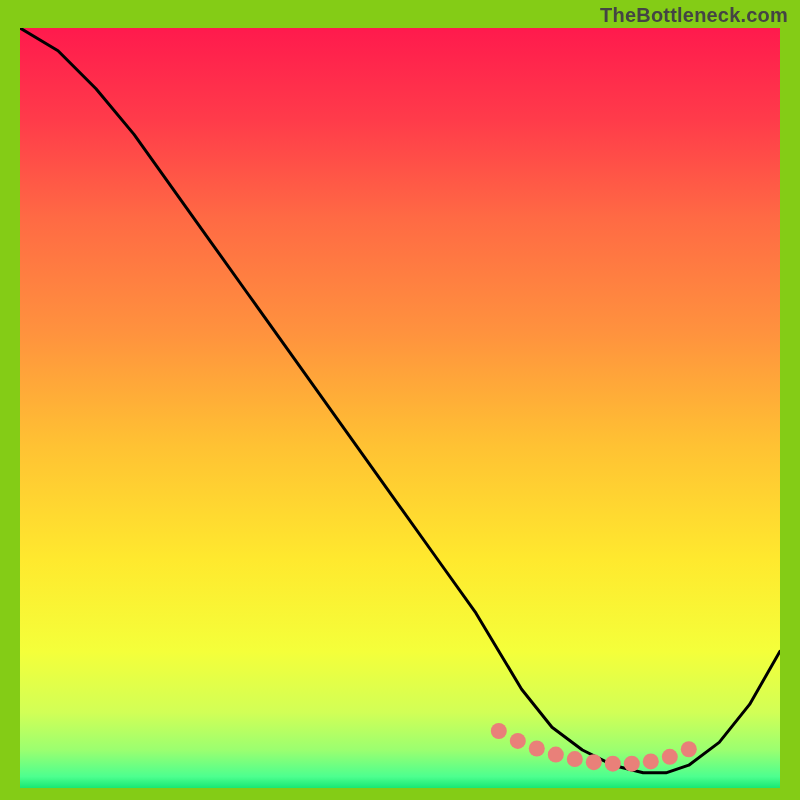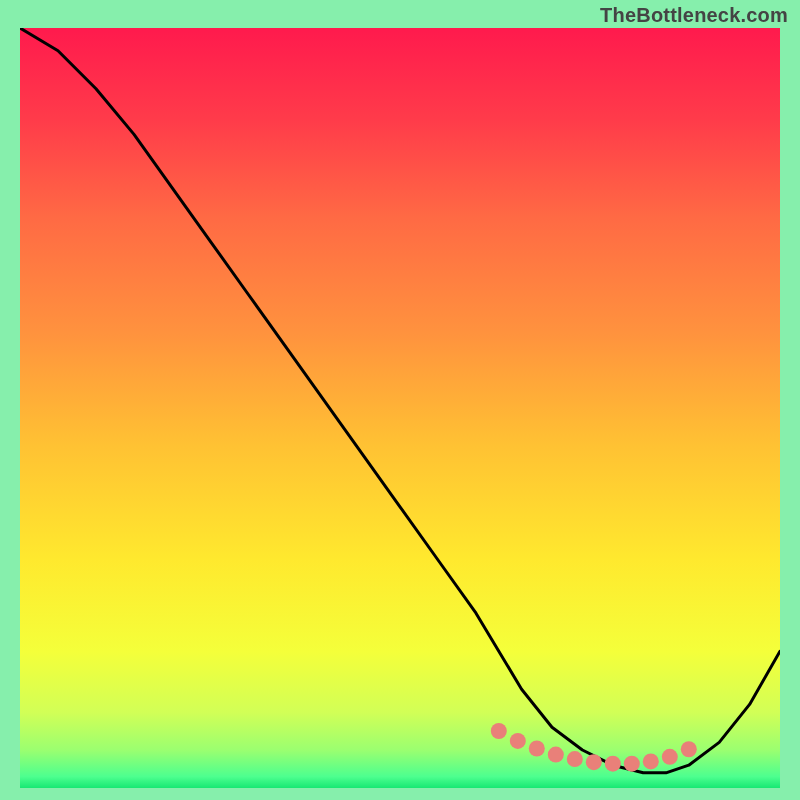--- a/index.html
+++ b/index.html
@@ -8,21 +8,21 @@
     width: 800px;
     height: 800px;
     background: #000;
     font-family: Arial, Helvetica, sans-serif;
     overflow: hidden;
   }
   .outer {
     position: relative;
     width: 800px;
     height: 800px;
-    background: #86efac;
+    background: #84cc16;
     text-align: center;
   }
   .watermark {
     position: absolute;
     top: 4px;
     right: 12px;
     color: #444;
     font-size: 20px;
     font-weight: 600;
     letter-spacing: 0.2px;

